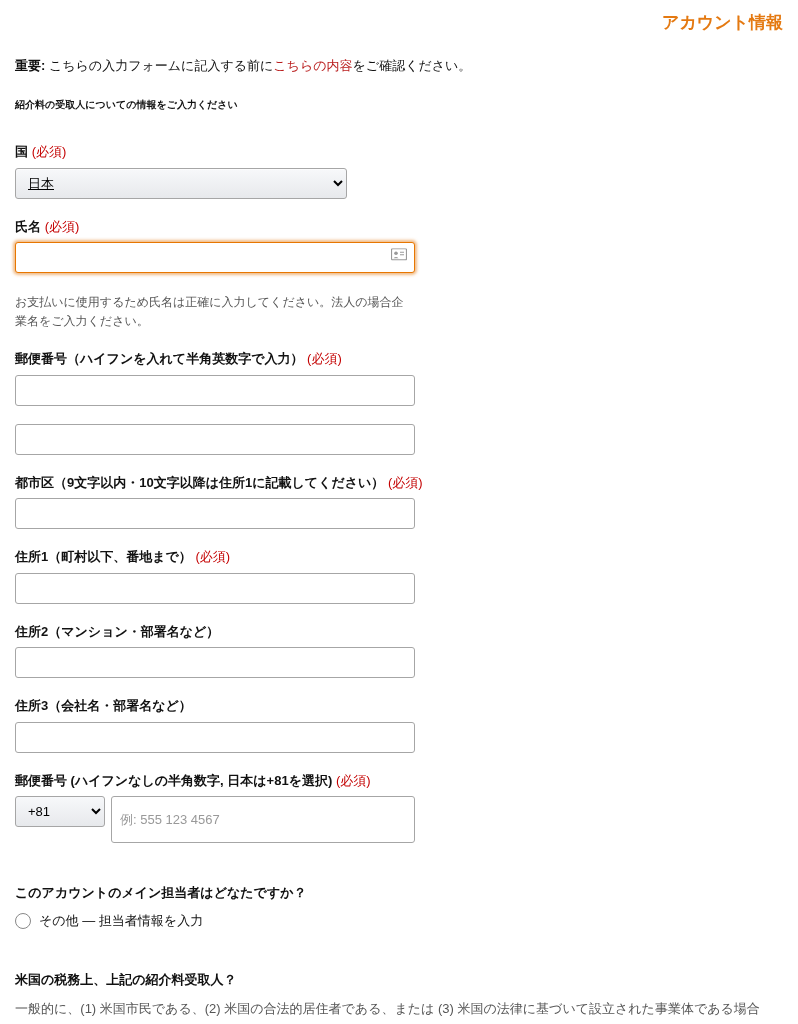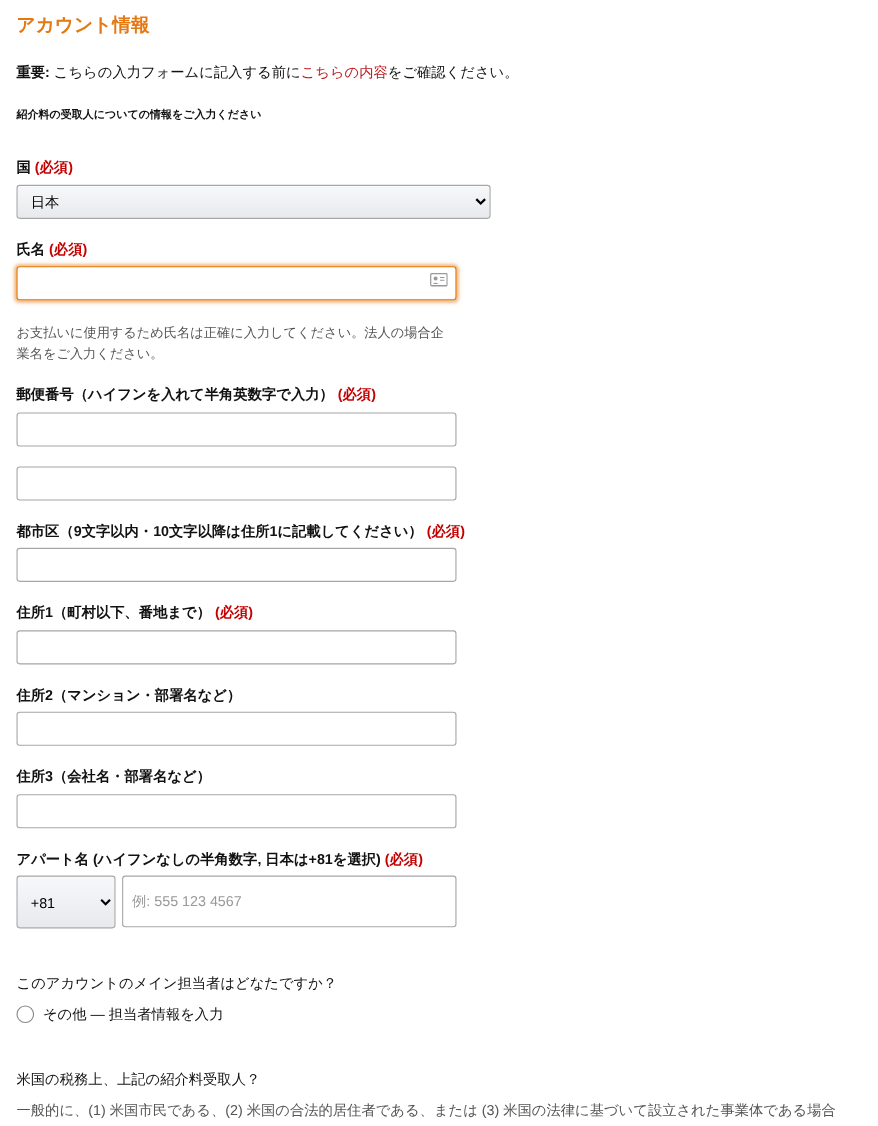--- a/index.html
+++ b/index.html
@@ -9,49 +9,51 @@
   color: #111;
   padding: 10px 15px;
   width: 798px;
   line-height: 1.5;
 }
 .page-title {
   color: #e47911;
   font-size: 17px;
   font-weight: bold;
   margin-bottom: 20px;
+  text-align: right;
 }
 .notice {
   margin-bottom: 22px;
   font-size: 13px;
 }
 .notice .important-label { font-weight: bold; }
 .notice a { color: #b91c1c; text-decoration: none; }
 .section-heading {
   font-size: 10px;
   font-weight: bold;
   margin-bottom: 30px;
 }
 .field { margin-bottom: 18px; }
 .field-label {
   font-size: 13px;
   font-weight: bold;
   margin-bottom: 6px;
   display: block;
 }
-.required { color: #c40000; font-weight: bold; }
+.required { color: #c40000; font-weight: normal; }
 select.country-select {
-  width: 431px;
+  width: 332px;
   padding: 6px 8px;
   font-size: 13px;
   border: 1px solid #a6a6a6;
   border-radius: 3px;
   background: linear-gradient(#f7f8fa, #e7e9ec);
   box-shadow: 0 1px 0 rgba(255,255,255,.6) inset;
   height: 31px;
+  text-decoration: underline;
 }
 .text-input {
   width: 400px;
   padding: 6px 8px;
   font-size: 13px;
   border: 1px solid #a6a6a6;
   border-radius: 3px;
   background: #fff;
   height: 31px;
 }
@@ -77,34 +79,34 @@
   line-height: 1.6;
 }
 .phone-row { display: flex; gap: 6px; width: 400px; }
 .phone-prefix {
   width: 90px;
   padding: 6px 8px;
   font-size: 13px;
   border: 1px solid #a6a6a6;
   border-radius: 3px;
   background: linear-gradient(#f7f8fa, #e7e9ec);
-  height: 48px;
+  height: 31px;
 }
 .phone-number {
   flex: 1;
   padding: 6px 8px;
   font-size: 13px;
   border: 1px solid #a6a6a6;
   border-radius: 3px;
   height: 47px;
 }
 .phone-number::placeholder { color: #999; }
 .question-label {
   font-size: 13px;
-  font-weight: normal;
+  font-weight: bold;
   margin-bottom: 8px;
   margin-top: 40px;
 }
 .radio-group { margin-bottom: 24px; }
 .radio-option {
   display: flex;
   align-items: center;
   margin-bottom: 6px;
   font-size: 13px;
 }
@@ -207,21 +209,21 @@
   <input type="text" class="text-input" style="">
 </div>
 
 <div class="field">
   <label class="field-label">住所3（会社名・部署名など）</label>
   <input type="text" class="text-input" style="">
 </div>
 
 <div class="field">
   <label class="field-label">
-    <span>アパート名 (ハイフンなしの半角数字, 日本は+81を選択) </span><span class="required">(必須)</span>
+    <span>郵便番号 (ハイフンなしの半角数字, 日本は+81を選択) </span><span class="required">(必須)</span>
   </label>
   <div class="phone-row">
     <select class="phone-prefix">
       <option>+81</option>
     </select>
     <input type="text" class="phone-number" placeholder="例: 555 123 4567" style="">
   </div>
 </div>
 
 <div class="radio-group">

